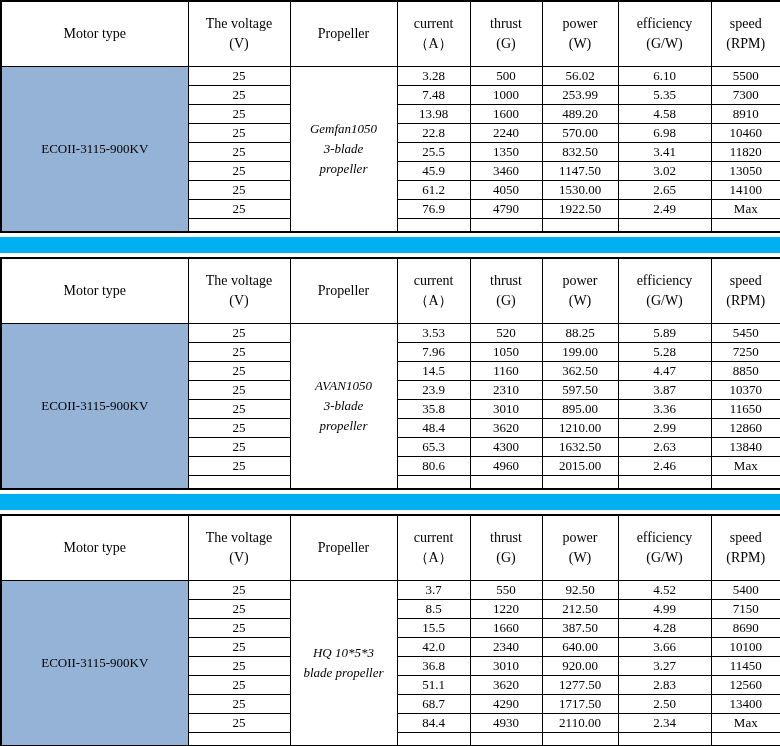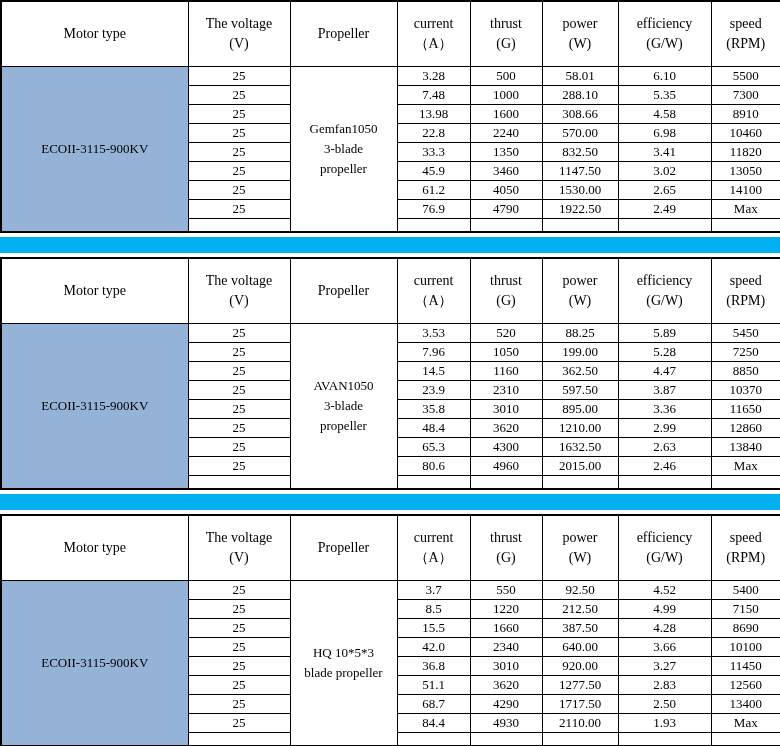--- a/index.html
+++ b/index.html
@@ -39,20 +39,21 @@
     font-size: 13px;
     height: 18px;
     background: #ffffff;
   }
   .motor-cell {
     font-size: 15px;
   }
   .propeller-cell {
     font-size: 14px;
     line-height: 1.55;
+    font-style: italic;
   }
   .empty-row td { height: 12px; }
   .separator {
     height: 16px;
     width: 780px;
     margin: 4px 0;
   }
   
   .col-motor      { width: 187px; }
   .col-voltage    { width: 102px; }
@@ -90,51 +91,51 @@
         <th>speed<br>(RPM)</th>
       </tr>
     </thead>
     <tbody>
         <tr>
           <td class="motor-cell" rowspan="9" style="background: rgb(149, 179, 215);">ECOII-3115-900KV</td>
           <td>25</td>
           <td class="propeller-cell" rowspan="9">Gemfan1050<br>3-blade<br>propeller</td>
           <td>3.28</td>
           <td>500</td>
-          <td>58.01</td>
+          <td>56.02</td>
           <td>6.10</td>
           <td>5500</td>
         </tr>
         <tr>
           <td>25</td>
           <td>7.48</td>
           <td>1000</td>
-          <td>288.10</td>
+          <td>253.99</td>
           <td>5.35</td>
           <td>7300</td>
         </tr>
         <tr>
           <td>25</td>
           <td>13.98</td>
           <td>1600</td>
-          <td>308.66</td>
+          <td>489.20</td>
           <td>4.58</td>
           <td>8910</td>
         </tr>
         <tr>
           <td>25</td>
           <td>22.8</td>
           <td>2240</td>
           <td>570.00</td>
           <td>6.98</td>
           <td>10460</td>
         </tr>
         <tr>
           <td>25</td>
-          <td>33.3</td>
+          <td>25.5</td>
           <td>1350</td>
           <td>832.50</td>
           <td>3.41</td>
           <td>11820</td>
         </tr>
         <tr>
           <td>25</td>
           <td>45.9</td>
           <td>3460</td>
           <td>1147.50</td>
@@ -349,21 +350,21 @@
           <td>4290</td>
           <td>1717.50</td>
           <td>2.50</td>
           <td>13400</td>
         </tr>
         <tr>
           <td>25</td>
           <td>84.4</td>
           <td>4930</td>
           <td>2110.00</td>
-          <td>1.93</td>
+          <td>2.34</td>
           <td>Max</td>
         </tr>
         <tr class="empty-row">
           <td></td>
           <td></td>
           <td></td>
           <td></td>
           <td></td>
           <td></td>
         </tr>

